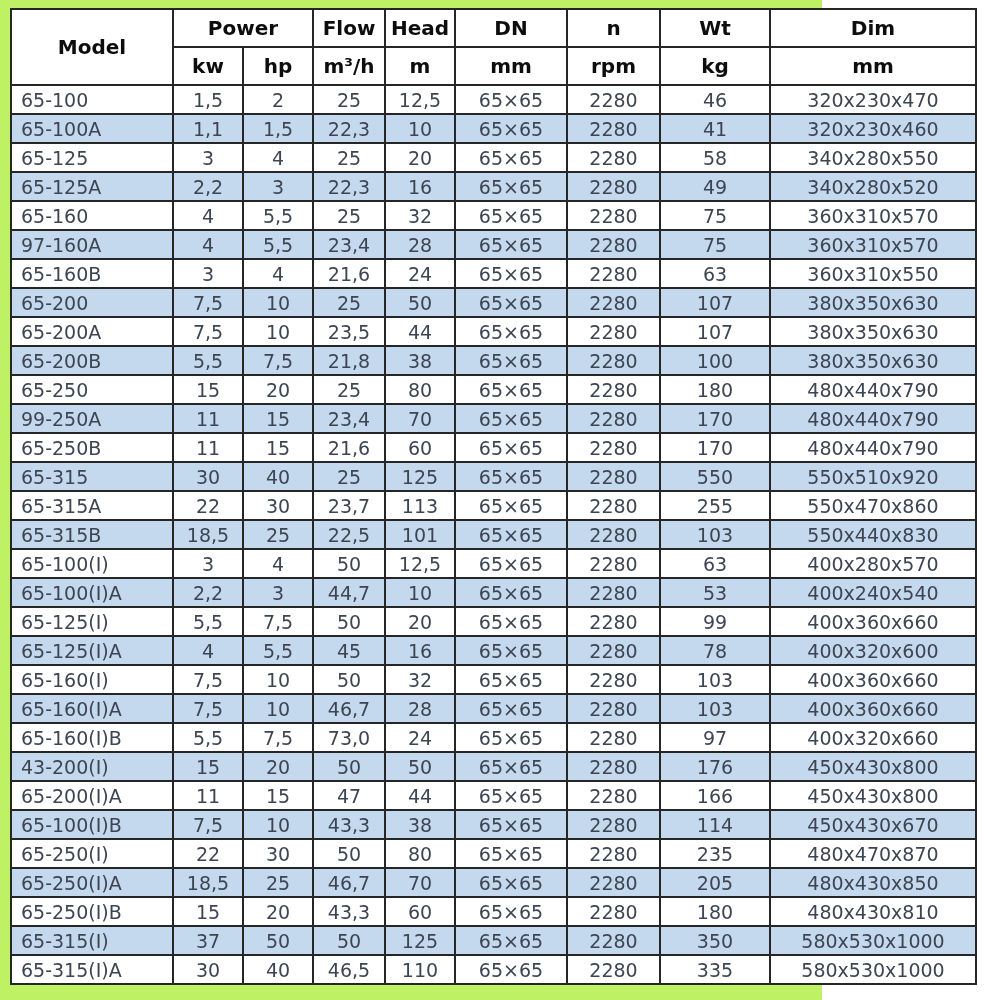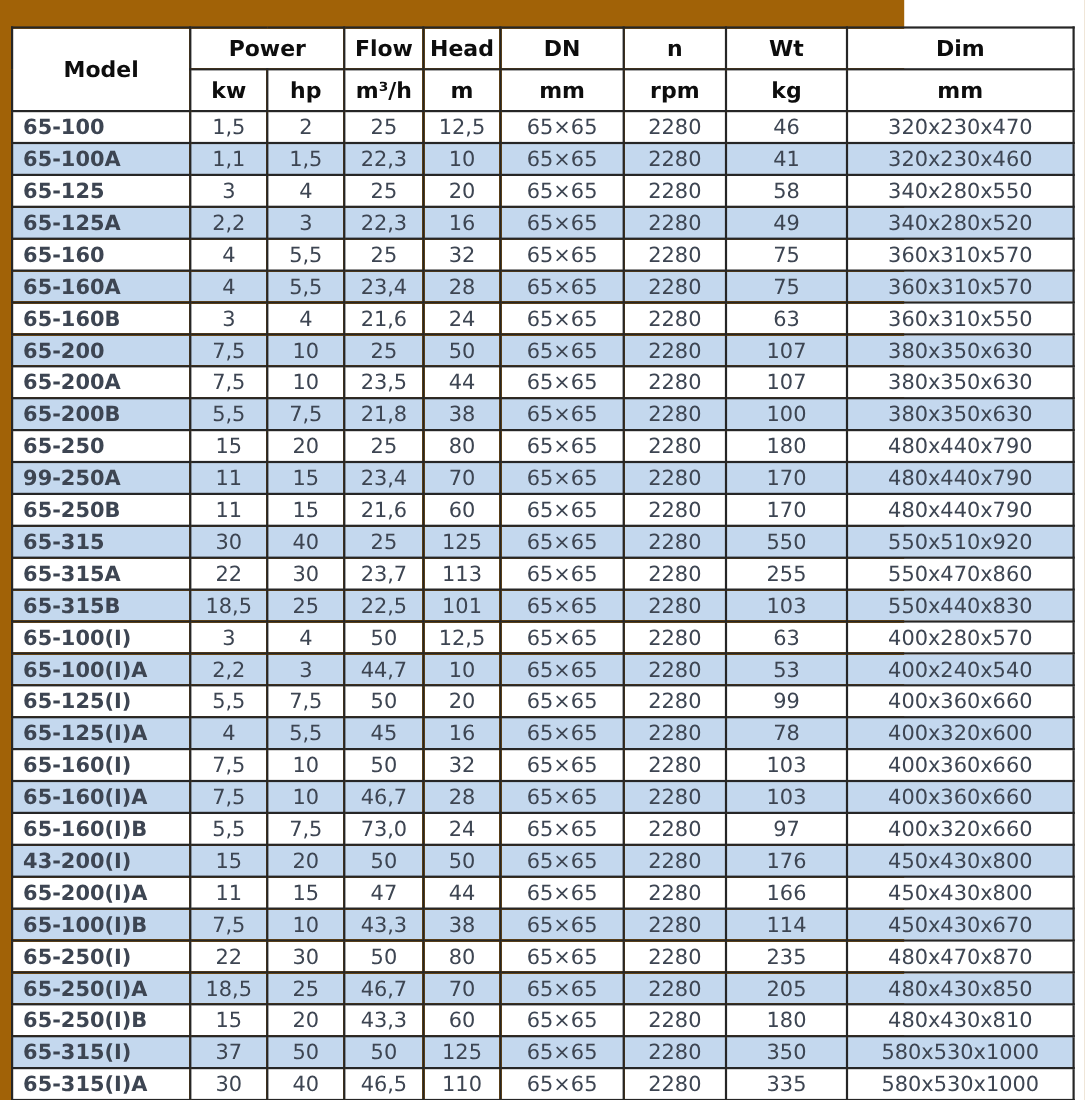--- a/index.html
+++ b/index.html
@@ -4,22 +4,22 @@
 <style>
   * { box-sizing: border-box; margin: 0; padding: 0; }
   html, body {
     width: 986px;
     background: #ffffff;
     font-family: "DejaVu Sans", "Liberation Sans", sans-serif;
   }
   .page {
     width: 822px;
     height: 1000px;
-    background: #a16207;
-    padding: 24px 0 0 10px;
+    background: #bef264;
+    padding: 8px 0 0 10px;
   }
   table.spec-table {
     border-collapse: collapse;
     table-layout: fixed;
     width: 965px;
   }
   table.spec-table th,
   table.spec-table td {
     border: 2px solid #262626;
     overflow: hidden;
@@ -43,21 +43,20 @@
     height: 29px;
     vertical-align: middle;
     background: #ffffff;
   }
   table.spec-table tbody tr.alt td {
     background: var(--alt-bg, #c4d8ee);
   }
   table.spec-table td.model-col {
     text-align: left;
     padding-left: 9px;
-    font-weight: bold;
   }
   
   col.c-model { width: 162px; }
   col.c-kw    { width: 70px; }
   col.c-hp    { width: 70px; }
   col.c-flow  { width: 72px; }
   col.c-head  { width: 70px; }
   col.c-dn    { width: 112px; }
   col.c-n     { width: 93px; }
   col.c-wt    { width: 110px; }
@@ -151,21 +150,21 @@
           <td>4</td>
           <td>5,5</td>
           <td>25</td>
           <td>32</td>
           <td>65×65</td>
           <td>2280</td>
           <td>75</td>
           <td>360x310x570</td>
         </tr>
         <tr class="alt">
-          <td class="model-col">65-160A</td>
+          <td class="model-col">97-160A</td>
           <td>4</td>
           <td>5,5</td>
           <td>23,4</td>
           <td>28</td>
           <td>65×65</td>
           <td>2280</td>
           <td>75</td>
           <td>360x310x570</td>
         </tr>
         <tr>

